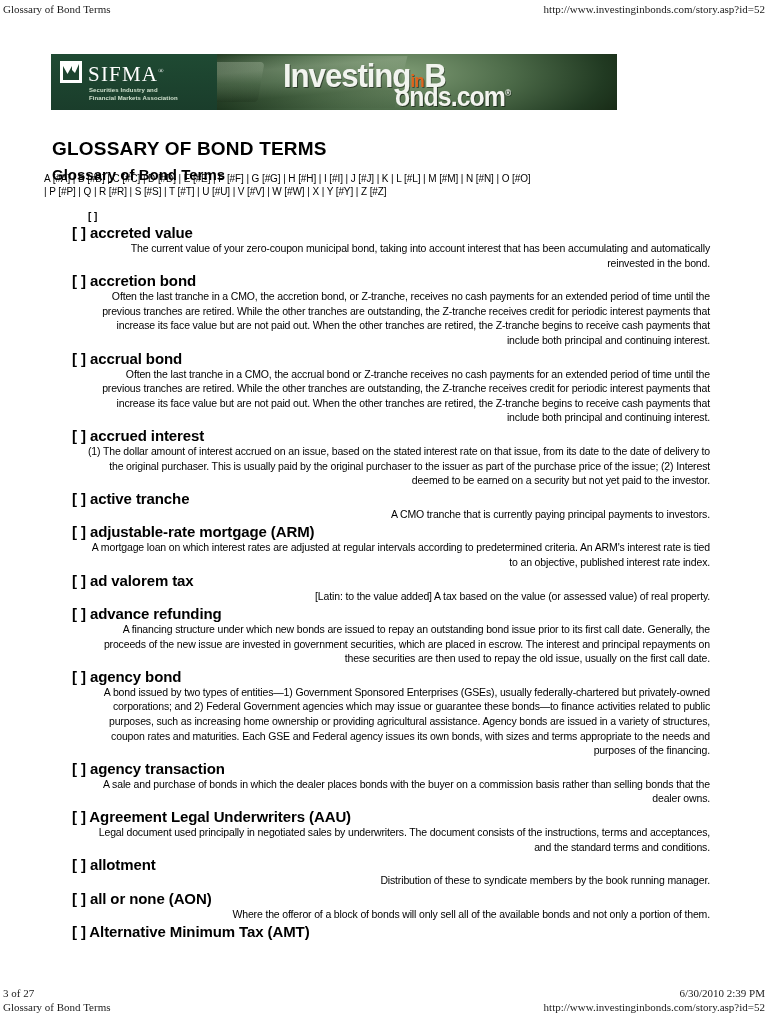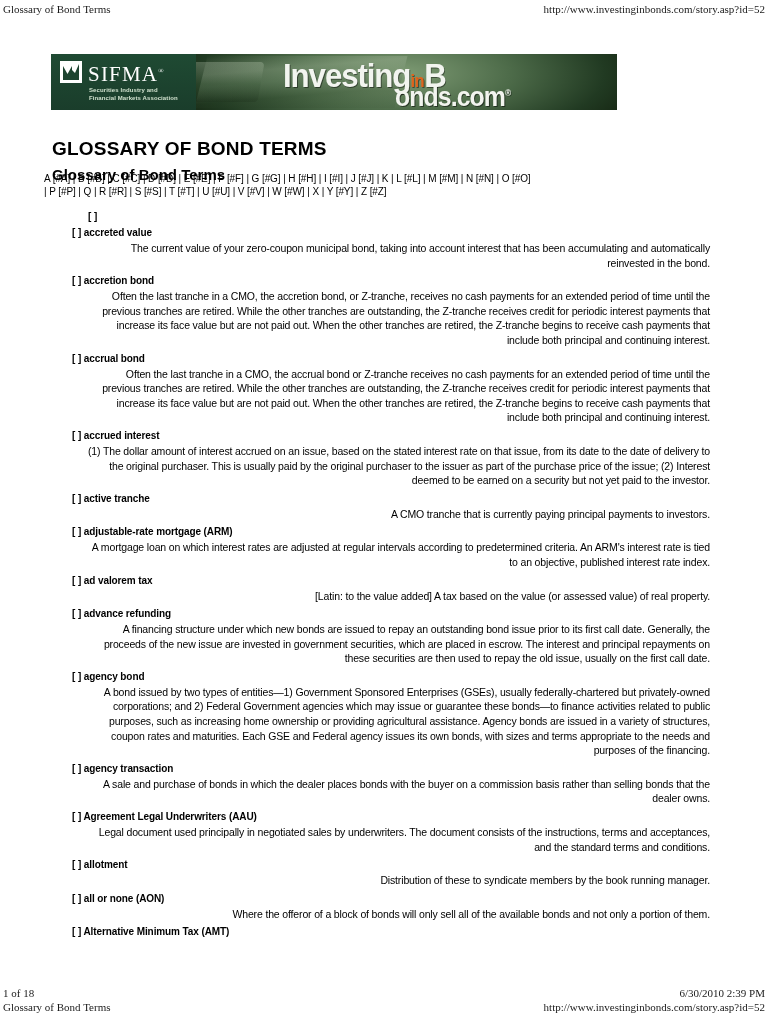--- a/index.html
+++ b/index.html
@@ -77,20 +77,21 @@
     transform: skewX(-10deg);
   }
   .logo-block {
     position: absolute;
     left: 0px;
     top: 0px;
     width: 145px;
     height: 56px;
     background: #1d4430;
     background: linear-gradient(180deg, #1f4a33 0%, #1a3d2b 100%);
+    padding-left: 21px;
   }
   .logo-row {
     position: absolute;
     left: 9px;
     top: 7px;
     display: flex;
     align-items: flex-start;
   }
   .logo-mark {
     width: 22px;
@@ -213,21 +214,21 @@
   }
   .empty-marker {
     margin-left: 44px;
     font-size: 10px;
     line-height: 13px;
     font-weight: bold;
   }
   .entry { margin-top: 4px; }
   .entry:first-of-type { margin-top: 3px; }
   .term {
-    font-size: 10px;
+    font-size: 15px;
     font-weight: bold;
     line-height: 14px;
     letter-spacing: -0.1px;
     padding-left: 28px;
   }
   .def {
     margin-left: 44px;
     margin-top: 1px;
     font-size: 10.5px;
     line-height: 14.6px;
@@ -351,17 +352,17 @@
         <div class="term"><span>[ ]</span><span> all or none (AON)</span></div>
         <div class="def">Where the offeror of a block of bonds will only sell all of the available bonds and not only a portion of them.</div>
       </div>
       <div class="entry">
         <div class="term"><span>[ ]</span><span> Alternative Minimum Tax (AMT)</span></div>
       </div>
     </div>
 </div>
 
 <div class="page-footer">
-  <span class="ftr-left-top">1 of 18</span>
+  <span class="ftr-left-top">3 of 27</span>
   <span class="ftr-left-bot">Glossary of Bond Terms</span>
   <span class="ftr-right-top">6/30/2010 2:39 PM</span>
   <span class="ftr-right-bot">http://www.investinginbonds.com/story.asp?id=52</span>
 </div>
 
 </body></html>

